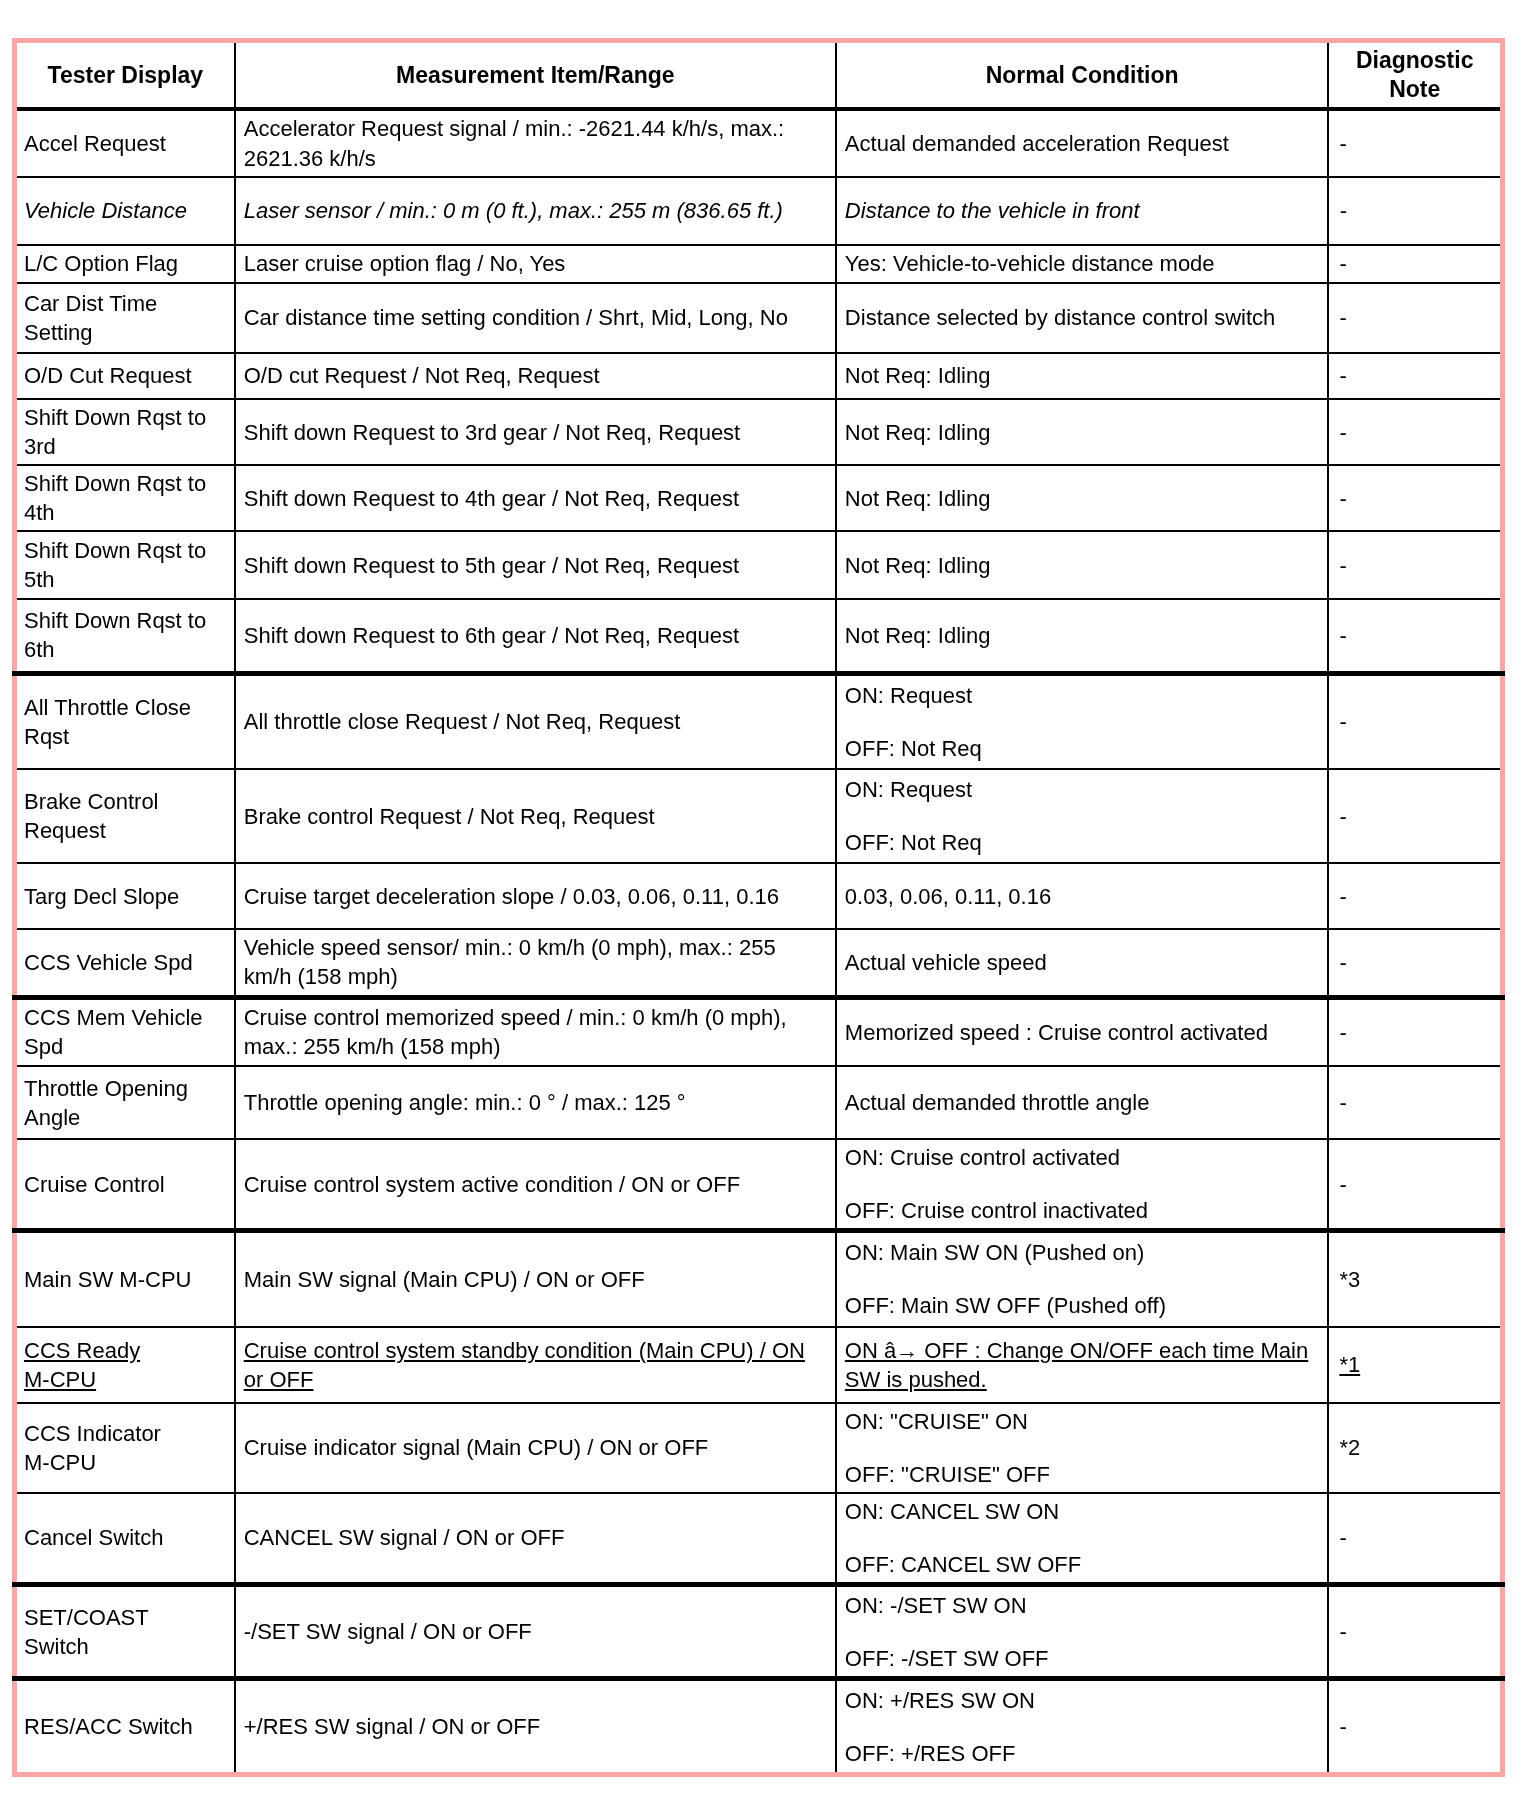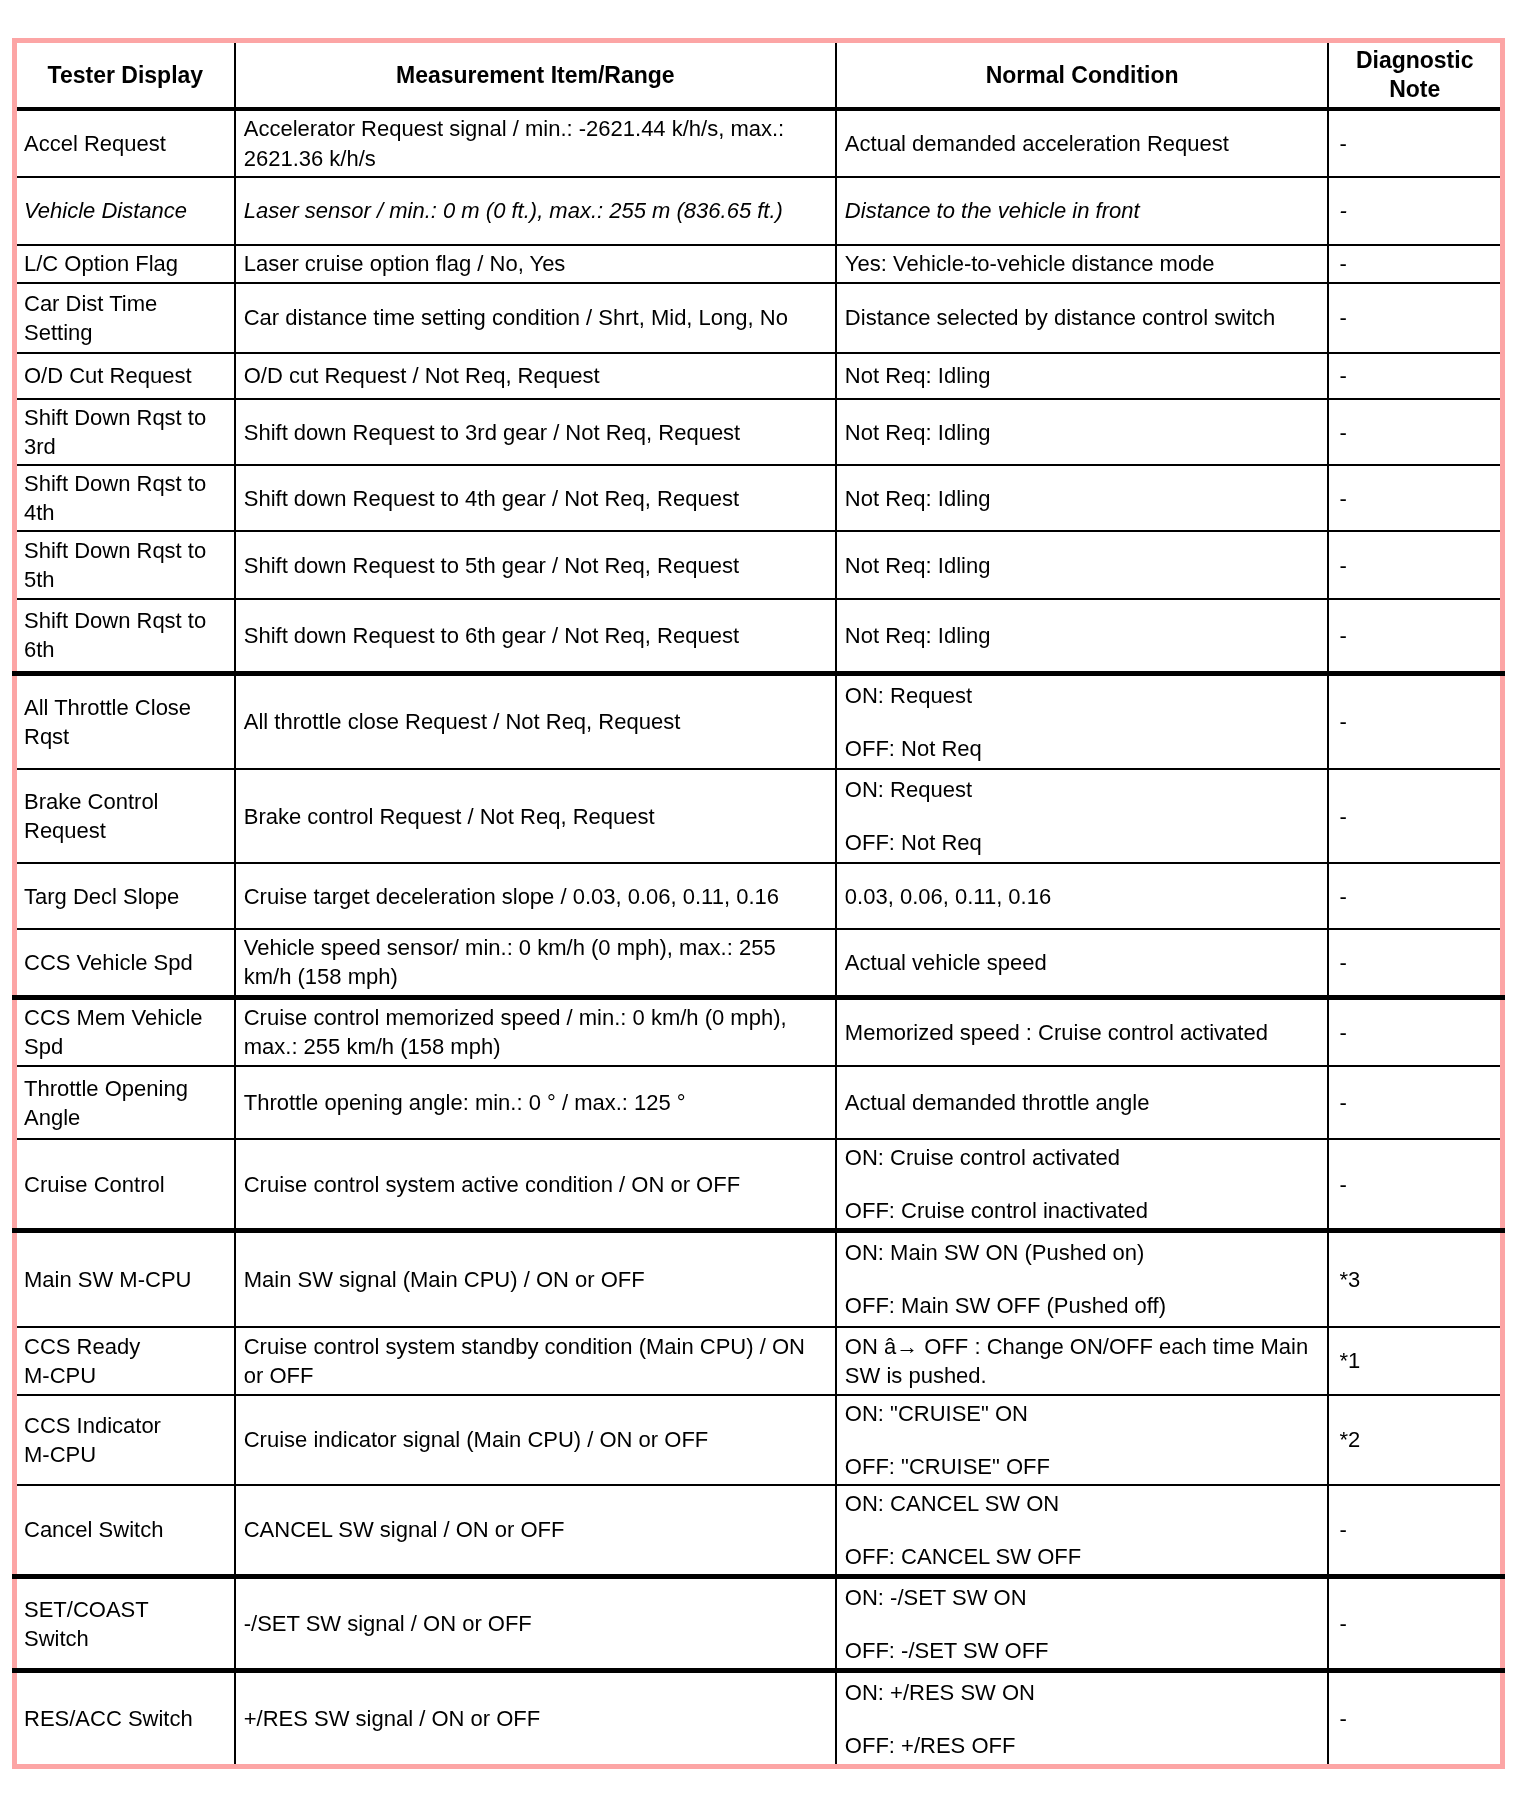--- a/index.html
+++ b/index.html
@@ -218,21 +218,21 @@
     </tr>
         <tr style="height: 96px;">
       <td class="c1">Main SW M-CPU</td>
       <td class="c2">Main SW signal (Main CPU) / ON or OFF</td>
       <td class="c3">
             <div class="para">ON: Main SW ON (Pushed on)</div>
             <div class="para">OFF: Main SW OFF (Pushed off)</div>
           </td>
       <td class="c4">*3</td>
     </tr>
-        <tr style="height: 68px;">
+        <tr style="height: 76px; text-decoration: underline;">
       <td class="c1">CCS Ready
 M-CPU</td>
       <td class="c2">Cruise control system standby condition (Main CPU) / ON or OFF</td>
       <td class="c3">
             <div class="para">ON â→ OFF : Change ON/OFF each time Main SW is pushed.</div>
           </td>
       <td class="c4">*1</td>
     </tr>
         <tr style="height: 86px;">
       <td class="c1">CCS Indicator

